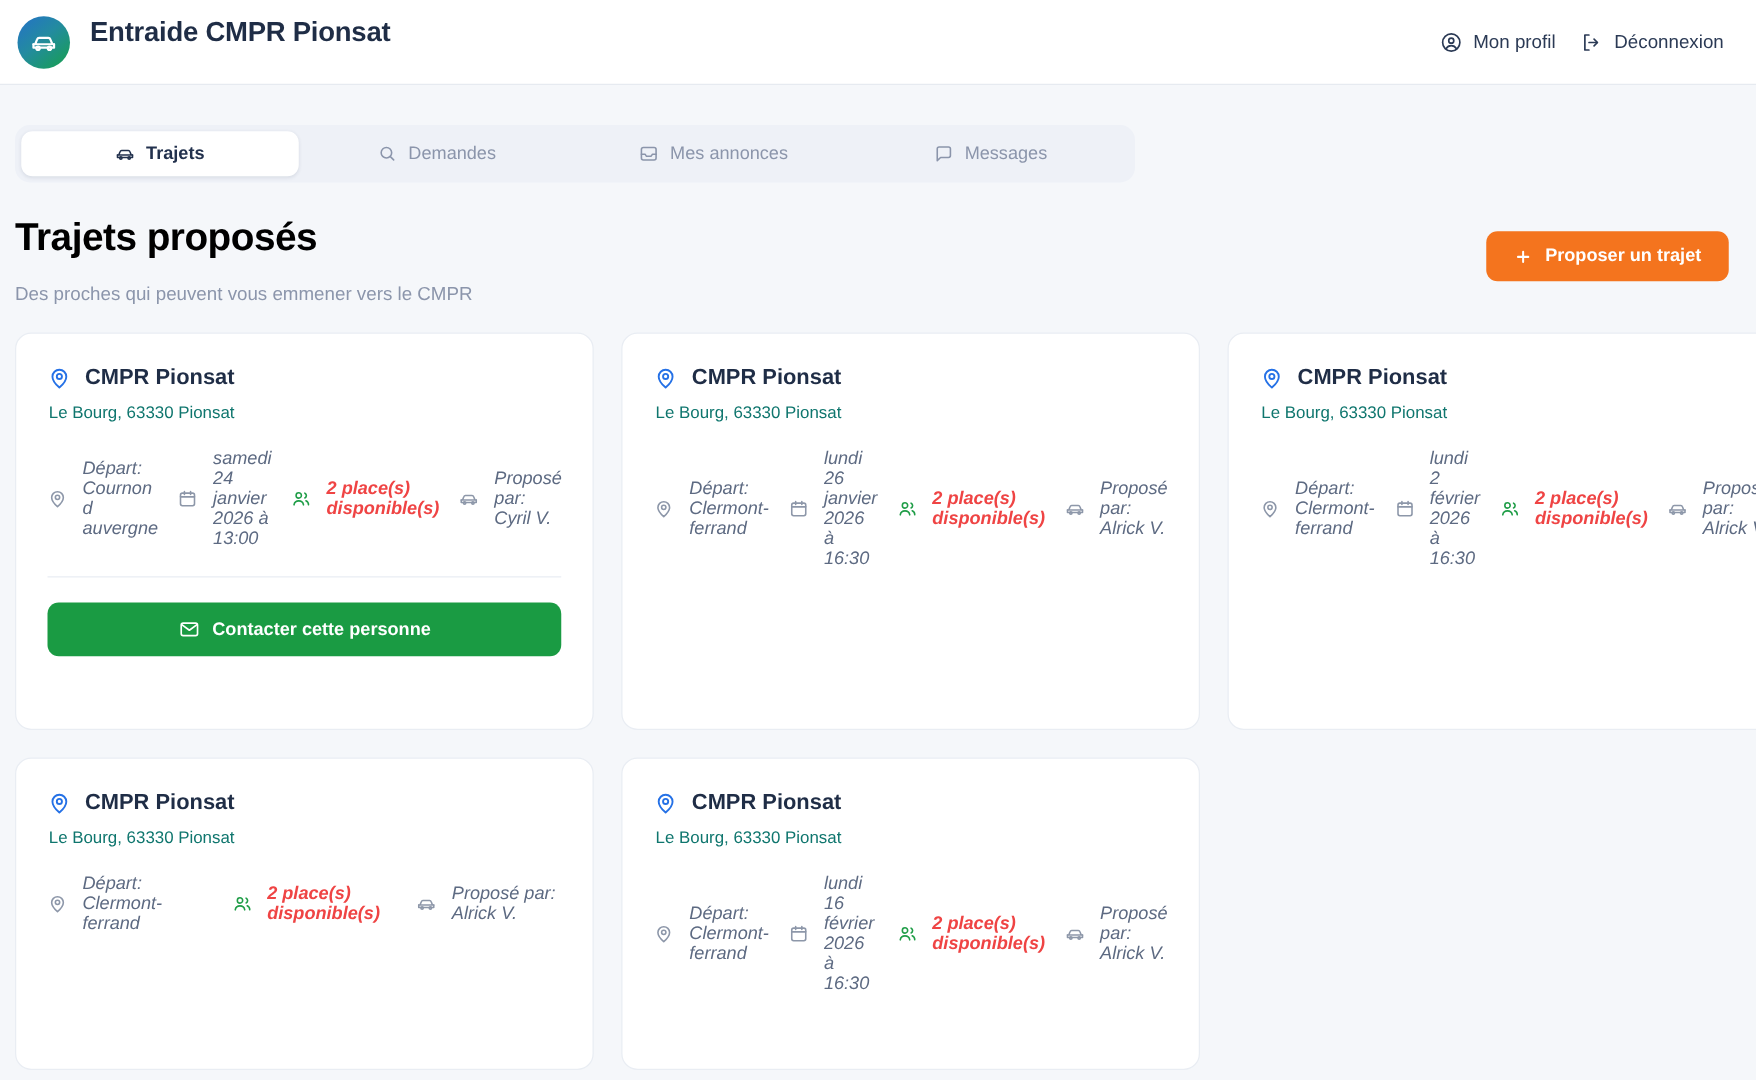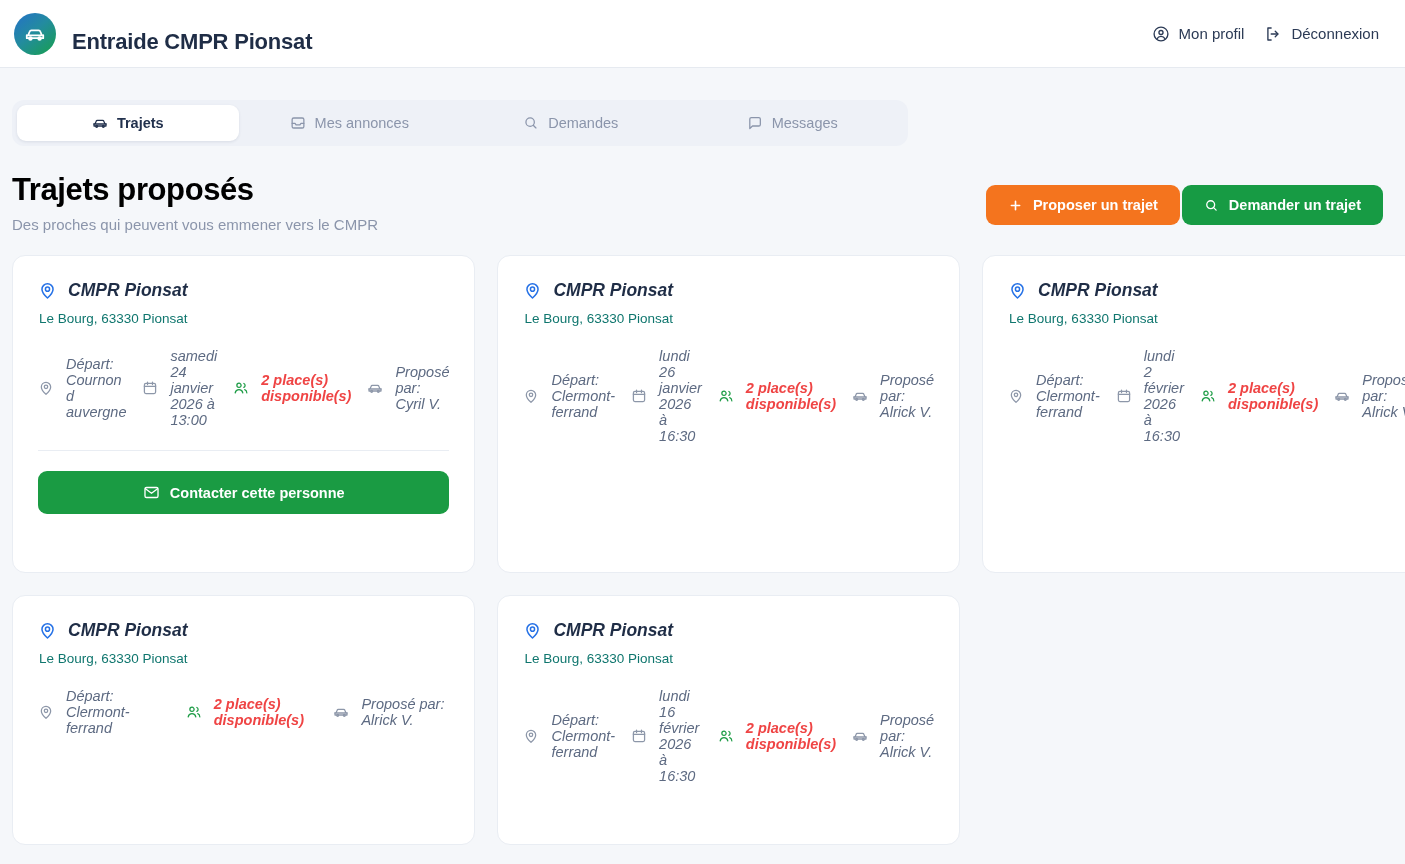--- a/index.html
+++ b/index.html
@@ -14,21 +14,21 @@
 
   
   .header {
     height: 68px;
     background: #ffffff;
     border-bottom: 1px solid #e6eaf0;
     display: flex;
     align-items: center;
     padding: 0 26px 0 14px;
   }
-  .brand { display: flex; align-items: flex-end; gap: 16px; }
+  .brand { display: flex; align-items: flex-start; gap: 16px; }
   .logo {
     width: 42px; height: 42px; border-radius: 50%;
     background: linear-gradient(140deg, #2471c8 0%, #238ba0 45%, #17a04c 100%);
     display: flex; align-items: center; justify-content: center;
     flex: 0 0 auto;
   }
   .brand-title {
     font-size: 22px; font-weight: bold; color: #1f2d46; letter-spacing: -0.2px;
   }
   .header-actions {
@@ -68,21 +68,21 @@
     font-weight: bold;
     box-shadow: 0 1px 3px rgba(30,45,80,.10);
   }
 
   
   .title-row {
     display: flex; align-items: flex-start;
     padding: 26px 22px 0 12px;
   }
   .page-title { font-size: 31px; font-weight: bold; color: #000000; letter-spacing: -0.4px; }
-  .page-sub { font-size: 15px; color: #8b95ab; margin-top: 8px; }
+  .page-sub { font-size: 15px; color: #8b95ab; margin-top: 19px; }
   .title-buttons { margin-left: auto; display: flex; gap: 2px; padding-top: 13px; align-items: flex-end; }
   .btn {
     display: inline-flex; align-items: center; gap: 10px;
     height: 40px; padding: 0 22px; border-radius: 9px;
     font-size: 14.5px; font-weight: bold; color: #fff;
     border: none; cursor: pointer; font-family: inherit;
   }
   .btn-orange { background: #f4741e; }
   .btn-green  { background: #179b44; }
 
@@ -95,21 +95,21 @@
   }
   .card {
     background: #ffffff;
     border: 1px solid #e9edf3;
     border-radius: 13px;
     padding: 24px 25px 22px 25px;
     min-height: 318px;
     display: flex; flex-direction: column;
   }
   .card.short { min-height: 250px; }
-  .card-head { display: flex; align-items: center; gap: 11px; font-style: italic; }
+  .card-head { display: flex; align-items: flex-end; gap: 11px; }
   .card-title { font-size: 17.5px; font-weight: bold; color: #1f2d46; }
   .card-addr { font-size: 13.5px; color: #0f766e; margin: 10px 0 0 1px; }
   .rows { margin-top: 22px; display: flex; flex-direction: row; gap: 16px; font-style: italic; }
   .row { display: flex; align-items: center; gap: 12px; font-size: 14.5px; color: #5d6a82; }
   .row.seats { color: #ef4444; font-weight: bold; }
   .divider { border-top: 1px solid #e9edf3; margin: 22px 0 0 0; }
   .contact-btn {
     margin-top: 20px;
     display: flex; align-items: center; justify-content: center; gap: 10px;
     height: 43px; border-radius: 9px; background: #1a9b43; color: #fff;
@@ -168,36 +168,36 @@
           <path d="M3 13.5v3h18v-3"></path>
             <circle cx="7" cy="17" r="1.4"></circle>
             <circle cx="17" cy="17" r="1.4"></circle>
         </svg>
       </span>
       <span>Trajets</span>
     </button>
 
     <button class="tab">
       <span class="ico">
+        <svg width="16" height="16" viewBox="0 0 24 24" fill="none" stroke="currentColor" stroke-width="1.9" stroke-linecap="round">
+          <circle cx="10.7" cy="10.7" r="6.3"></circle>
+            <path d="M15.4 15.4l4 4"></path>
+        </svg>
+      </span>
+      <span>Demandes</span>
+    </button>
+
+    <button class="tab">
+      <span class="ico">
         <svg width="16" height="16" viewBox="0 0 24 24" fill="none" stroke="currentColor" stroke-width="1.9" stroke-linecap="round" stroke-linejoin="round">
           <rect x="3.2" y="4.5" width="17.6" height="15" rx="2.4"></rect>
           <path d="M3.2 12.5h4.3l1.6 2.4h5.8l1.6-2.4h4.3"></path>
         </svg>
       </span>
       <span>Mes annonces</span>
-    </button>
-
-    <button class="tab">
-      <span class="ico">
-        <svg width="16" height="16" viewBox="0 0 24 24" fill="none" stroke="currentColor" stroke-width="1.9" stroke-linecap="round">
-          <circle cx="10.7" cy="10.7" r="6.3"></circle>
-            <path d="M15.4 15.4l4 4"></path>
-        </svg>
-      </span>
-      <span>Demandes</span>
     </button>
 
     <button class="tab">
       <span class="ico">
         <svg width="16" height="16" viewBox="0 0 24 24" fill="none" stroke="currentColor" stroke-width="1.9" stroke-linecap="round" stroke-linejoin="round">
           <path d="M20 14.2a2.3 2.3 0 0 1-2.3 2.3H8.2L4.2 20.3V6.1a2.3 2.3 0 0 1 2.3-2.3h11.2A2.3 2.3 0 0 1 20 6.1z"></path>
         </svg>
       </span>
       <span>Messages</span>
     </button>
@@ -212,29 +212,20 @@
   </div>
   <div class="title-buttons">
     <button class="btn btn-orange">
       <span class="ico">
         <svg width="15" height="15" viewBox="0 0 24 24" fill="none" stroke="#fff" stroke-width="2.6" stroke-linecap="round">
           <path d="M12 5.4v13.2M5.4 12h13.2"></path>
         </svg>
       </span>
       <span>Proposer un trajet</span>
     </button>
-    <button class="btn btn-green">
-      <span class="ico">
-        <svg width="15" height="15" viewBox="0 0 24 24" fill="none" stroke="#fff" stroke-width="2.1" stroke-linecap="round">
-          <circle cx="10.7" cy="10.7" r="6.3"></circle>
-            <path d="M15.4 15.4l4 4"></path>
-        </svg>
-      </span>
-      <span>Demander un trajet</span>
-    </button>
   </div>
 </div>
 
 <div class="grid">
 
   <div class="card">
     <div class="card-head">
       <span class="ico">
         <svg width="19" height="19" viewBox="0 0 24 24" fill="none" stroke="#2571e6" stroke-width="1.9" stroke-linecap="round" stroke-linejoin="round">
           <path d="M12 21.5s7-6.1 7-11a7 7 0 1 0-14 0c0 4.9 7 11 7 11z"></path>

